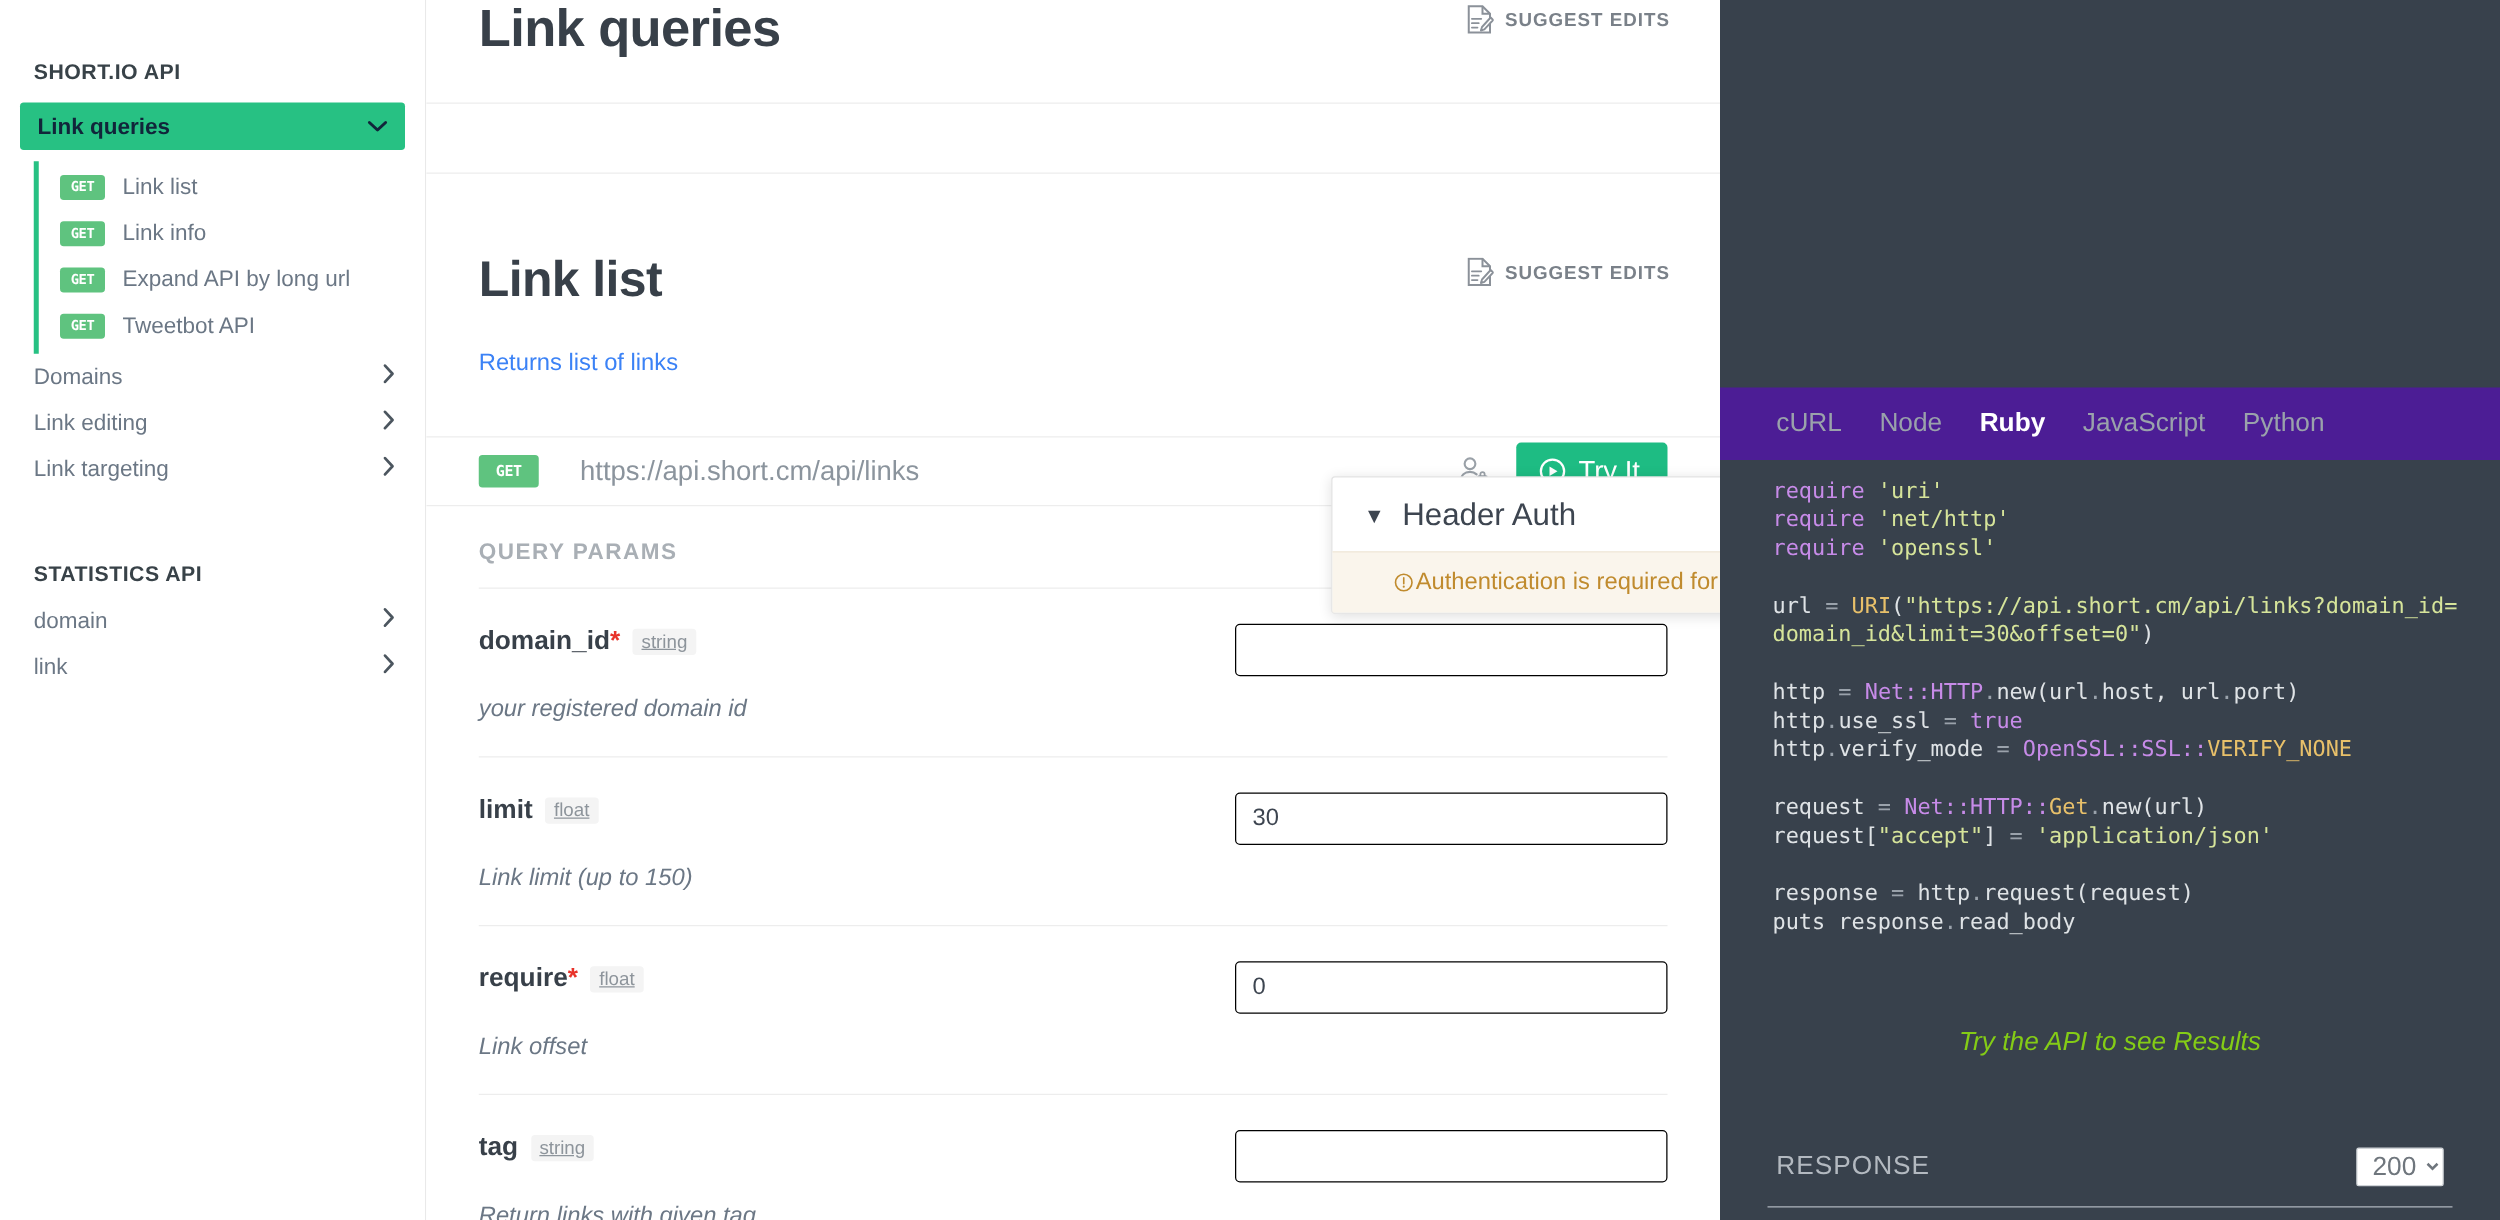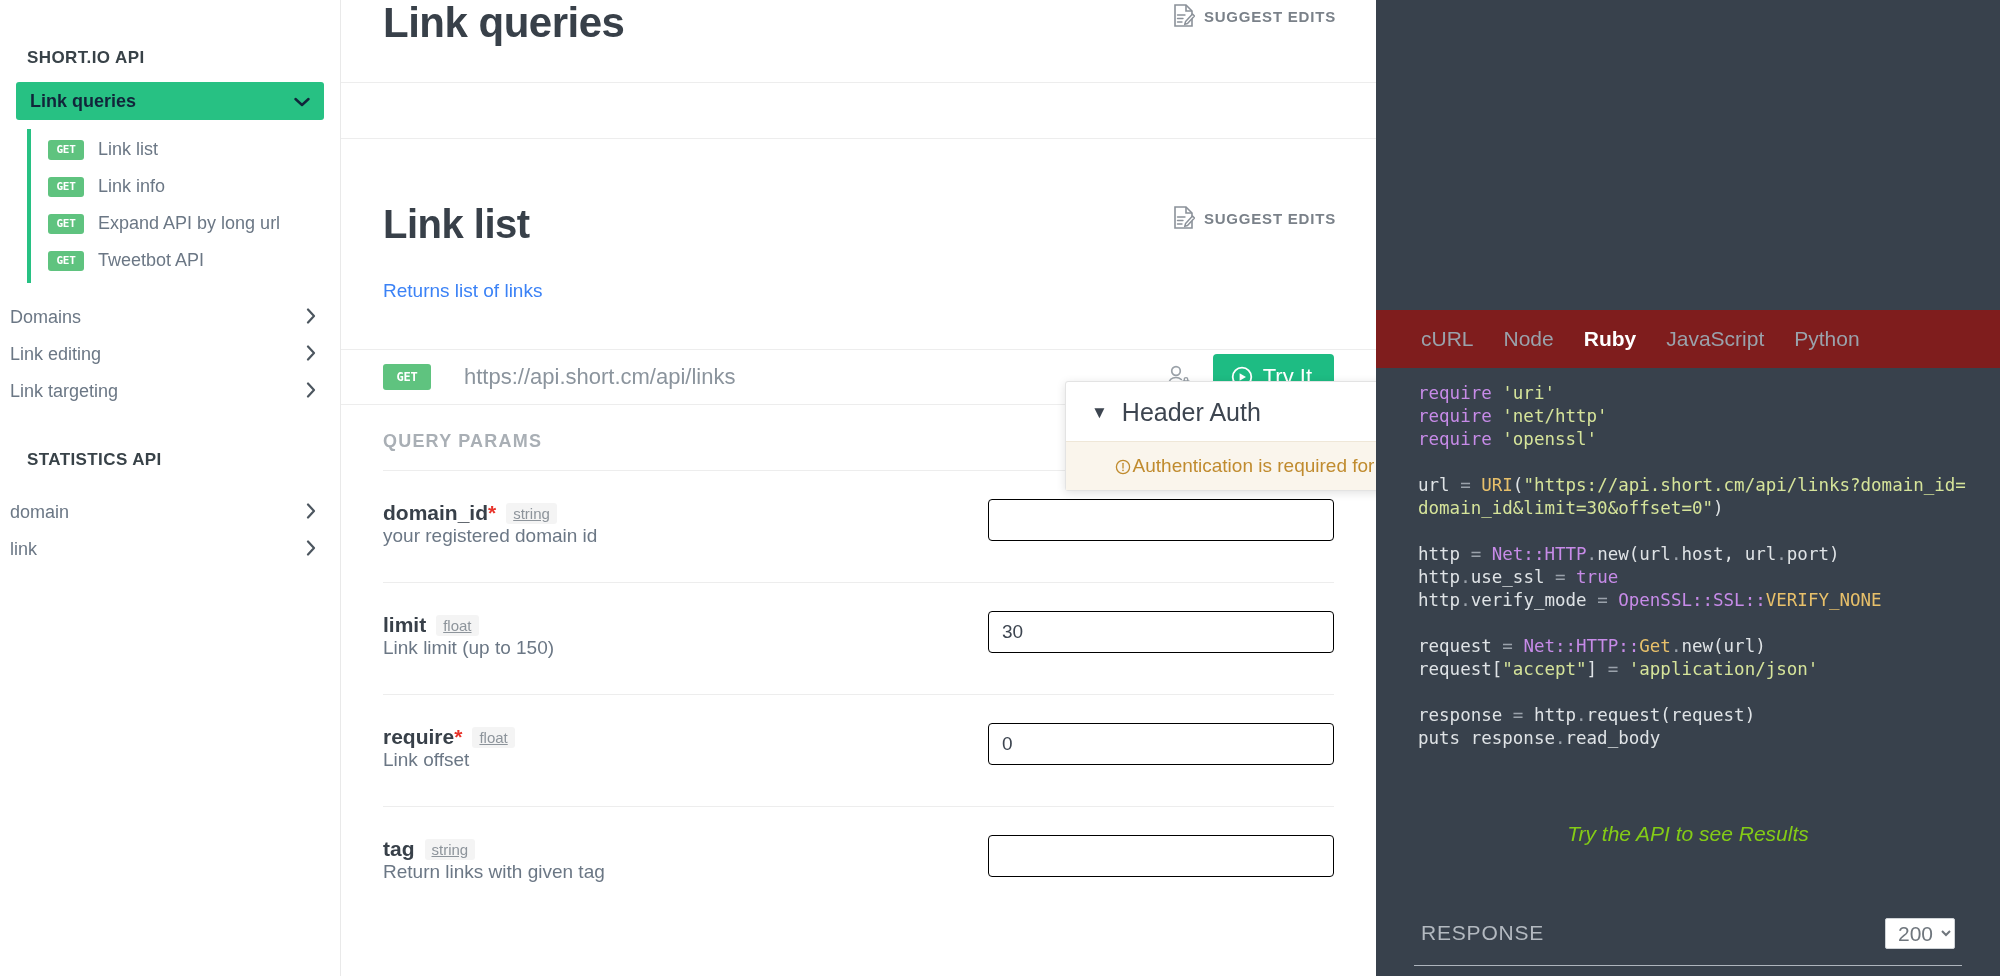--- a/index.html
+++ b/index.html
@@ -85,23 +85,23 @@
     margin-right: 14px;
     flex: none;
   }
   .sub-item .sub-label {
     color: #6b7785;
     font-size: 18px;
   }
 
   .side-row {
     display: flex;
-    align-items: flex-end;
+    align-items: flex-start;
     height: 37px;
-    padding: 0 24px 0 10px;
+    padding: 0 24px 0 27px;
     cursor: pointer;
   }
   .side-row .label { flex: 1; color: #6b7785; font-size: 18px; }
   .side-row .chev-right { color: #4c565f; font-size: 16px; font-weight: bold; }
 
   
   .doc {
     flex: 1;
     height: 976px;
     background: #ffffff;
@@ -237,21 +237,22 @@
     font-size: 15px;
     color: #8d949b;
     background: #f4f4f4;
     border-radius: 3px;
     padding: 2px 7px;
     text-decoration: underline;
   }
   .param-desc {
     font-size: 19px;
     color: #6b7785;
-    margin-top: 0;
+    margin-top: 32px;
+    font-style: italic;
   }
   .param-input {
     width: 346px;
     height: 42px;
     border: 1px solid #000000;
     border-radius: 4px;
     background: #fff;
     font-size: 19px;
     color: #3d4550;
     padding: 0 13px;
@@ -338,21 +339,21 @@
     display: flex;
     flex-direction: column;
   }
   .code-panel-top { height: 310px; background: #38414c; }
   .lang-tabs {
     display: flex;
     align-items: center;
     gap: 30px;
     padding: 0 45px;
     height: 58px;
-    background: #7f1d1d;
+    background: #4c1d95;
   }
   .lang-tab {
     color: #9aa2ab;
     font-size: 21px;
     cursor: pointer;
     font-family: "Liberation Sans", sans-serif;
   }
   .lang-tab.active { color: #ffffff; font-weight: bold; }
 
   .code-block {

